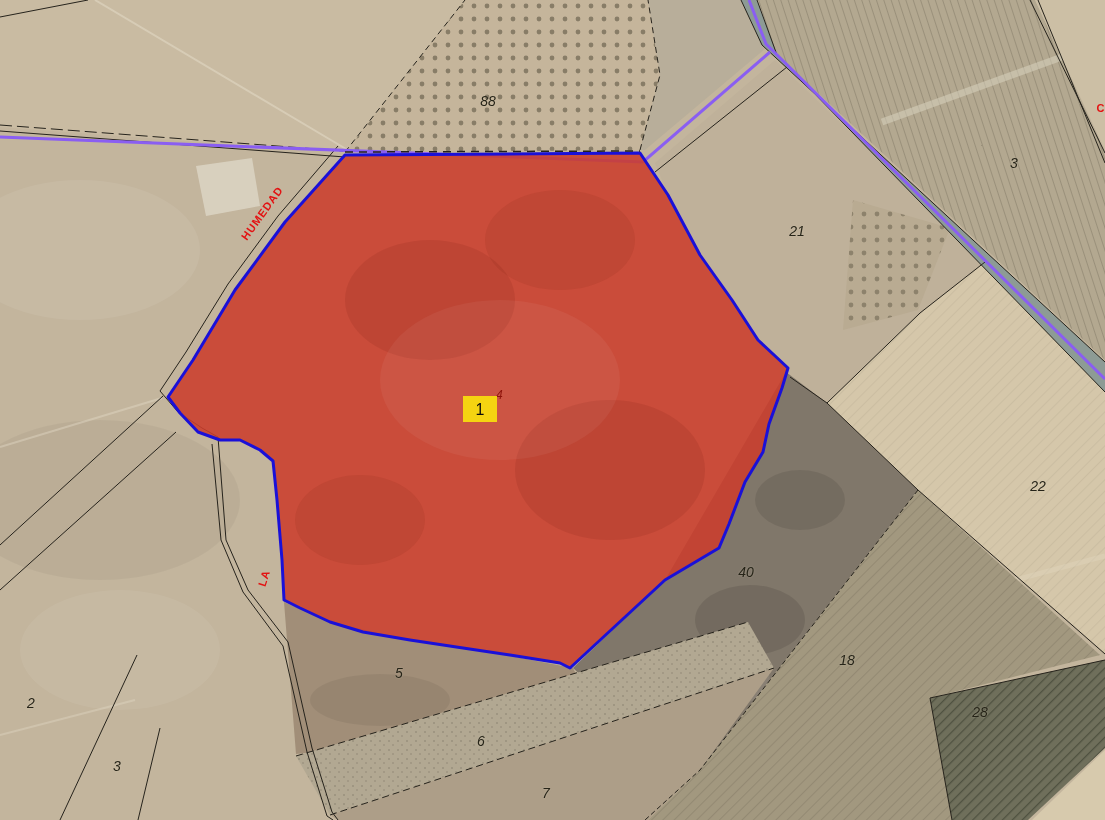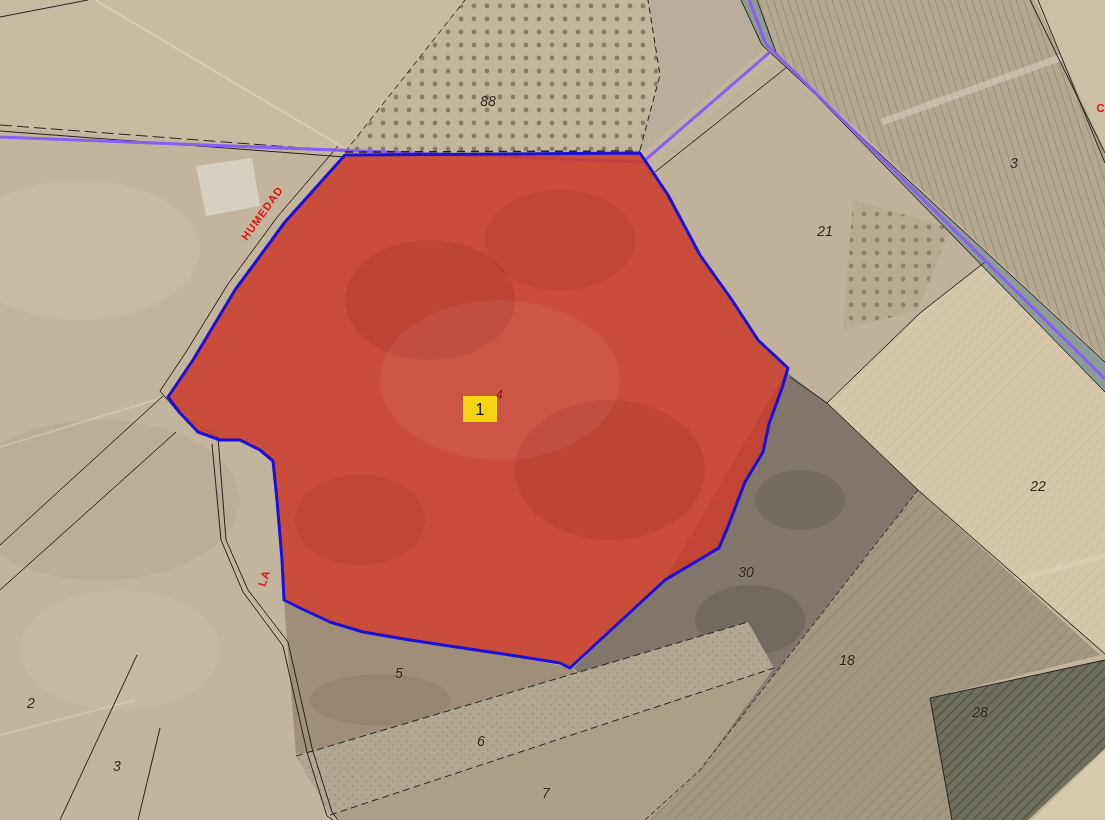--- a/index.html
+++ b/index.html
@@ -176,24 +176,24 @@
 
   <g>
     <text x="496" y="399" font-size="12" font-style="italic" fill="#8e140b">4</text>
     <rect x="463" y="396" width="34" height="26" fill="#f5d411"></rect>
     <text x="480" y="415" font-size="16" fill="#0d0d0d" text-anchor="middle">1</text>
   </g>
 </svg>
 
 <div id="labels-layer">
       <div class="parcel-number" style="left: 488px; top: 101px; transform: translate(-50%, -50%) rotate(0deg);">88</div>
-      <div class="parcel-number" style="left: 797px; top: 231px; transform: translate(-50%, -50%) rotate(0deg); margin-left: 28px;">21</div>
+      <div class="parcel-number" style="left: 797px; top: 231px; transform: translate(-50%, -50%) rotate(0deg);">21</div>
       <div class="parcel-number" style="left: 1014px; top: 163px; transform: translate(-50%, -50%) rotate(0deg);">3</div>
       <div class="parcel-number" style="left: 1038px; top: 486px; transform: translate(-50%, -50%) rotate(0deg); text-align: right;">22</div>
-      <div class="parcel-number" style="left: 746px; top: 572px; transform: translate(-50%, -50%) rotate(0deg);">30</div>
+      <div class="parcel-number" style="left: 746px; top: 572px; transform: translate(-50%, -50%) rotate(0deg);">40</div>
       <div class="parcel-number" style="left: 847px; top: 660px; transform: translate(-50%, -50%) rotate(0deg);">18</div>
       <div class="parcel-number" style="left: 980px; top: 712px; transform: translate(-50%, -50%) rotate(0deg);">28</div>
       <div class="parcel-number" style="left: 399px; top: 673px; transform: translate(-50%, -50%) rotate(0deg);">5</div>
       <div class="parcel-number" style="left: 481px; top: 741px; transform: translate(-50%, -50%) rotate(0deg);">6</div>
       <div class="parcel-number" style="left: 546px; top: 793px; transform: translate(-50%, -50%) rotate(0deg);">7</div>
       <div class="parcel-number" style="left: 31px; top: 703px; transform: translate(-50%, -50%) rotate(0deg);">2</div>
       <div class="parcel-number" style="left: 117px; top: 766px; transform: translate(-50%, -50%) rotate(0deg);">3</div>
       <div class="road-label" style="left: 262px; top: 213px; transform: translate(-50%, -50%) rotate(-54deg);">HUMEDAD</div>
       <div class="road-label" style="left: 264px; top: 578px; transform: translate(-50%, -50%) rotate(-72deg);">LA</div>
       <div class="road-label" style="left: 1101px; top: 108px; transform: translate(-50%, -50%) rotate(0deg);">C</div>

